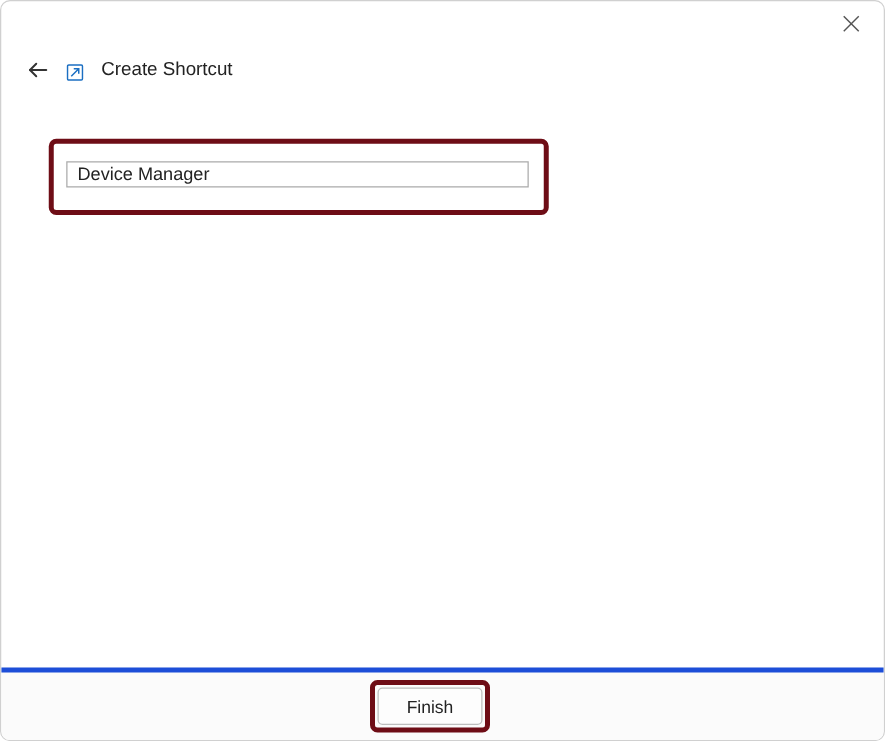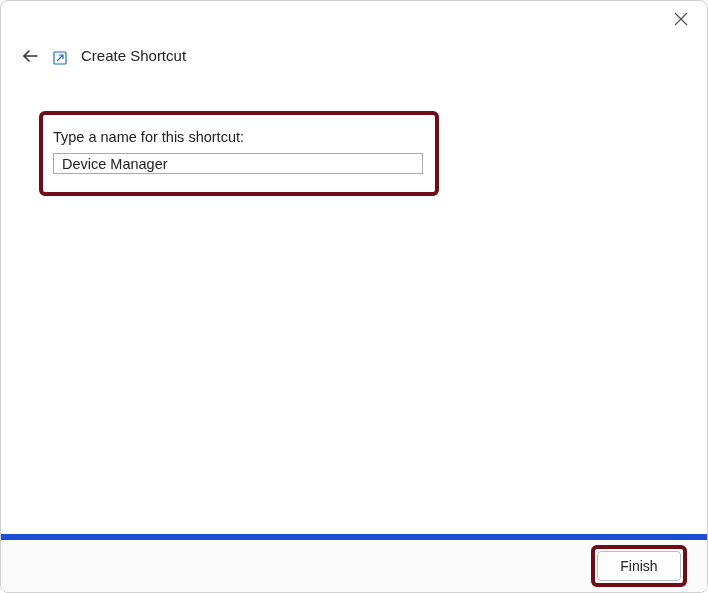--- a/index.html
+++ b/index.html
@@ -89,24 +89,24 @@
   }
   .instruction {
     font-size: 14.5px;
     color: #222;
   }
   .footer {
     position: absolute;
     bottom: 0;
     left: 0; right: 0;
     height: 58px;
-    border-top: 6px solid #1d4ed8;
+    border-top: 4px solid #1d4ed8;
     background: #fbfbfb;
     display: flex;
-    justify-content: flex-end;
+    justify-content: center;
     align-items: center;
     padding-right: 20px;
     gap: 10px;
   }
   .btn {
     height: 30px;
     min-width: 84px;
     border: 1px solid #bdbdbd;
     background: #fdfdfd;
     border-radius: 4px;
@@ -155,21 +155,20 @@
       <rect x="1" y="1" width="12" height="12" rx="1"></rect>
       <path d="M4 10 L10 4 M6 4 H10 V8"></path>
     </svg>
   </span>
   <span class="wizard-title">Create Shortcut</span>
 </div>
 
 <div class="content">
 
   <div class="highlight-box">
-    <div class="field-label">Type a name for this shortcut:</div>
     <input class="text-input" type="text" value="Device Manager" style="">
   </div>
 
 </div>
 
 <svg class="annotation-arrow" viewBox="0 0 130 24">
   <line x1="2" y1="12" x2="112" y2="12" stroke="#6e0d16" stroke-width="3"></line>
   <polygon points="130,12 108,4 108,20" fill="#6e0d16"></polygon>
 </svg>
 

